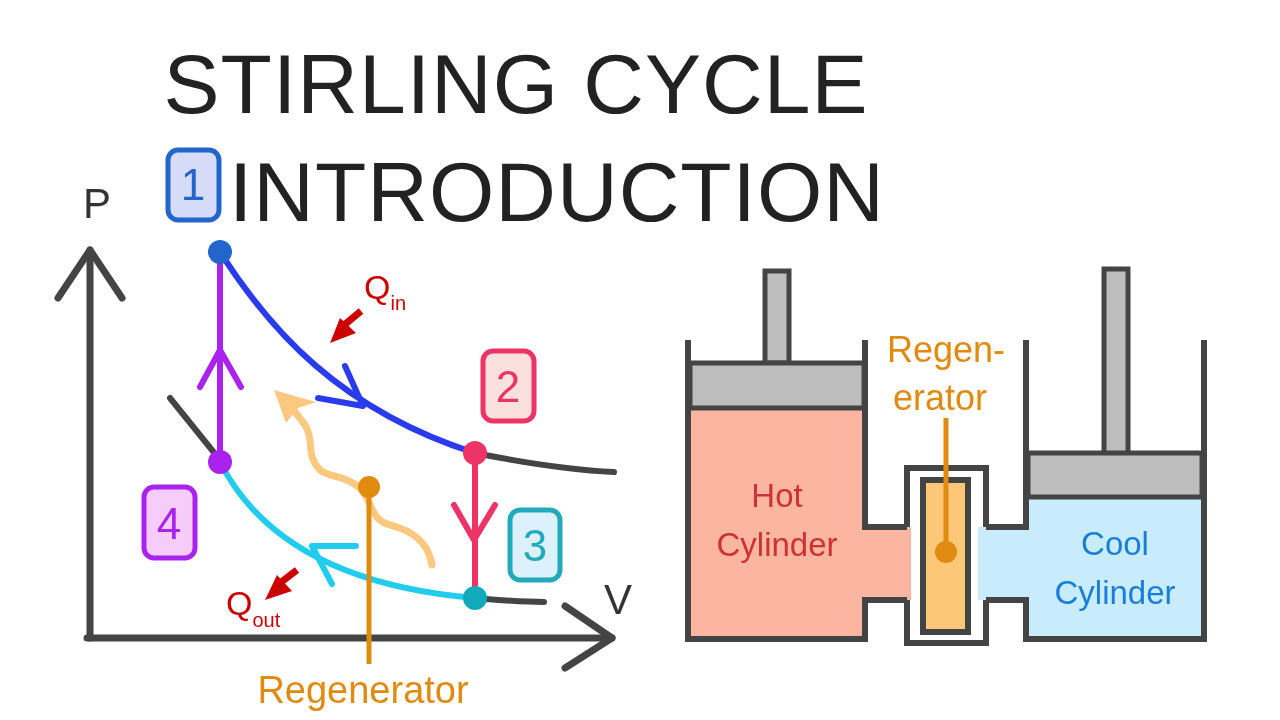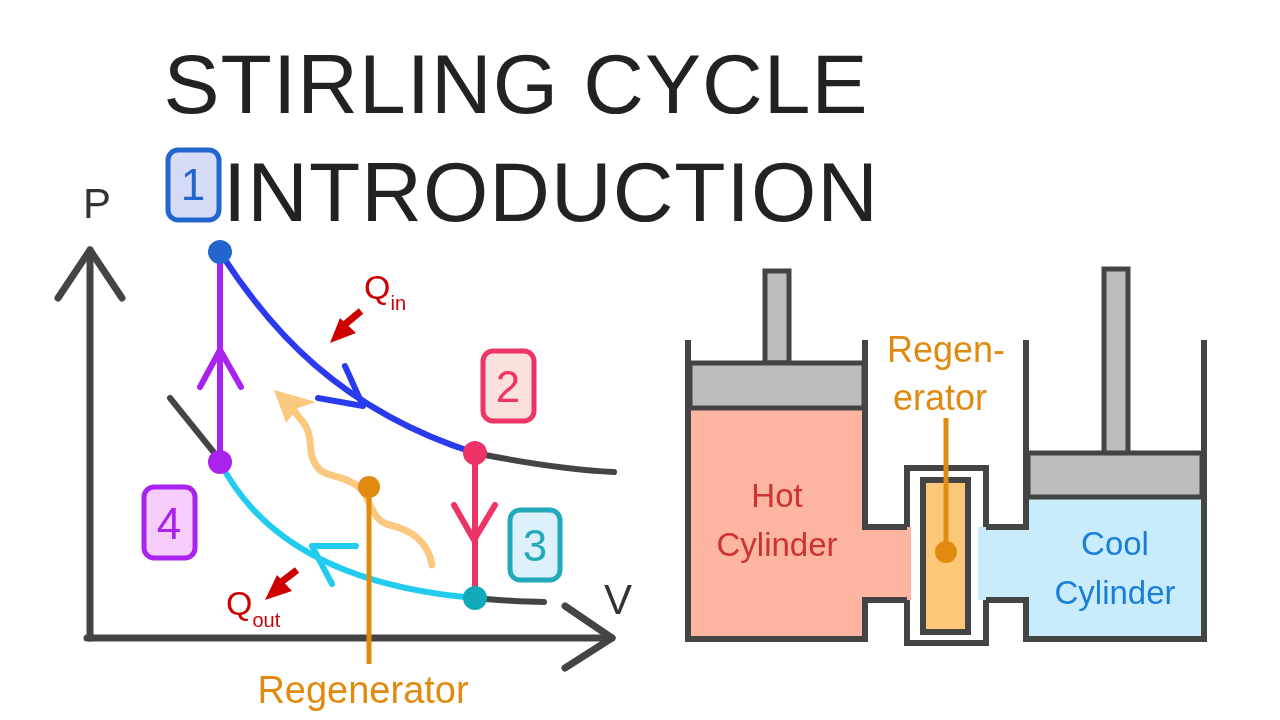--- a/index.html
+++ b/index.html
@@ -1,19 +1,19 @@
 <!DOCTYPE html>
 <html><head>
   <meta charset="utf-8">
   <style>
     html, body { margin: 0; padding: 0; background: #ffffff; }
     body { width: 1280px; height: 720px; position: relative; overflow: hidden; font-family: "Liberation Sans", sans-serif; }
     .title { position: absolute; left: 0; width: 1032px; text-align: center; color: #222222; font-family: "Liberation Sans", sans-serif; font-size: 84px; letter-spacing: 1px; line-height: 1; }
     #title-line-1 { top: 42px; }
-    #title-line-2 { top: 150px; left: 6px; padding-left: 58px; box-sizing: border-box; }
+    #title-line-2 { top: 150px; left: 12px; padding-left: 58px; box-sizing: border-box; }
     svg { position: absolute; left: 0; top: 0; }
     .lbl { font-family: "Liberation Sans", sans-serif; }
   </style>
 </head>
 <body>
 
 <div class="title" id="title-line-1">STIRLING CYCLE</div>
 <div class="title" id="title-line-2">INTRODUCTION</div>
 
 <svg width="1280" height="720" viewBox="0 0 1280 720">

